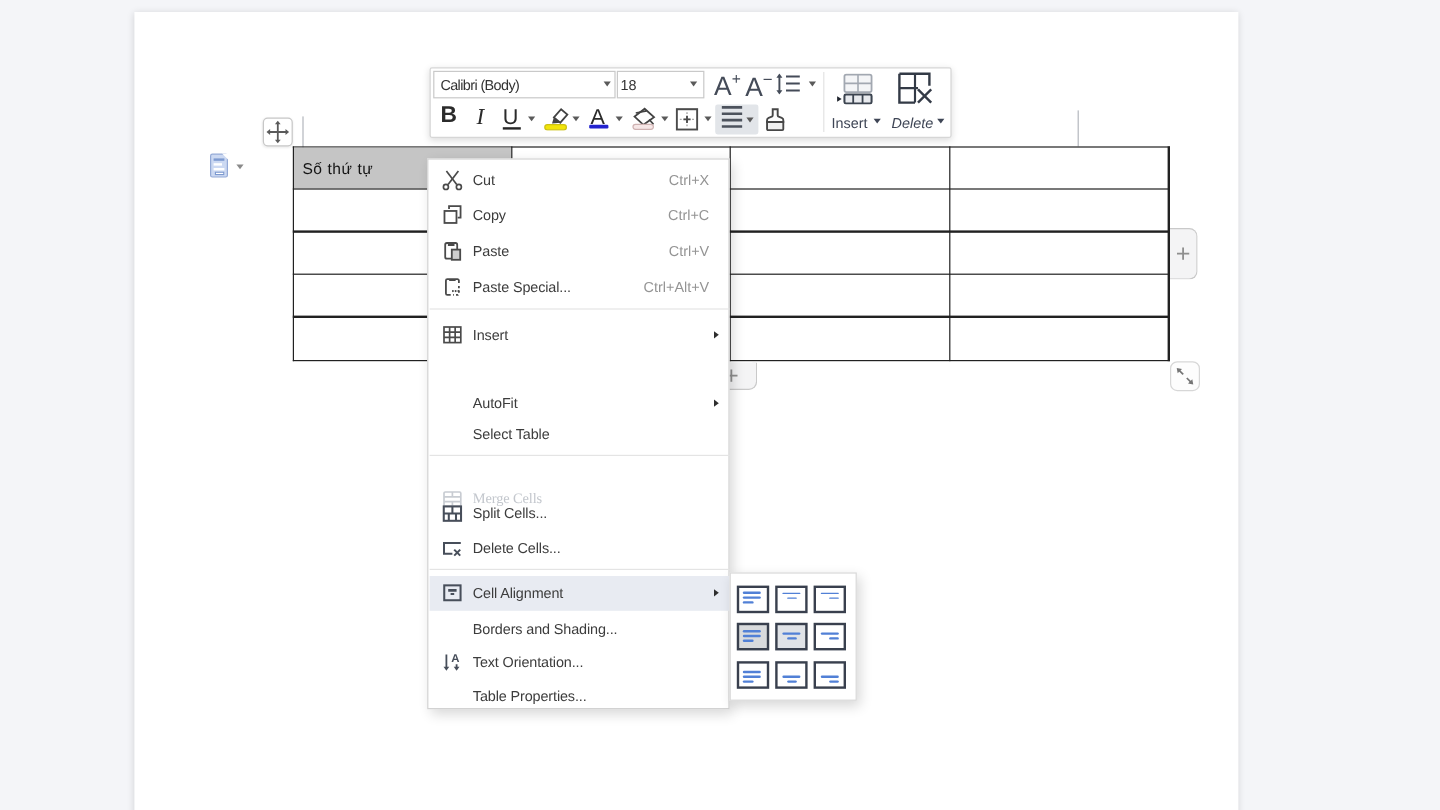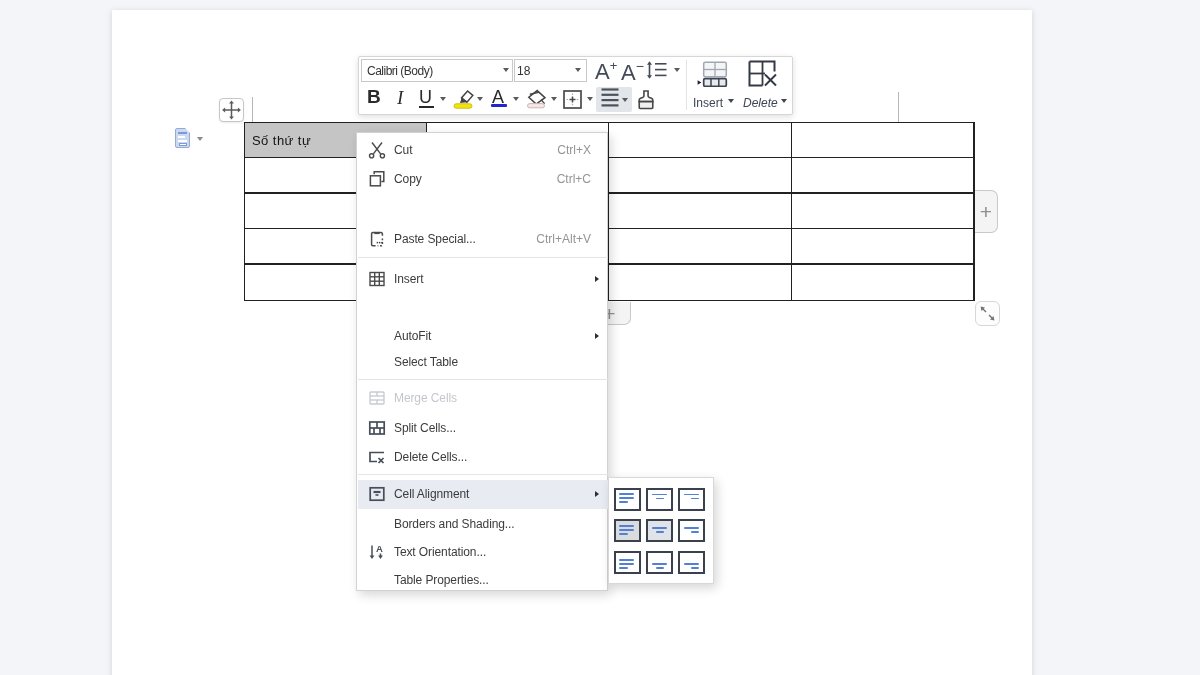--- a/index.html
+++ b/index.html
@@ -212,20 +212,31 @@
     <div class="mi" style="top:31.5px;">
       <svg width="20" height="20" viewBox="0 0 20 20">
           <g stroke="#4a4a4a" stroke-width="1.5" fill="none">
         <path d="M7.2 5.2 V2.8 h9.6 v9.6 h-2.4"></path>
             <rect x="3.4" y="6.8" width="10" height="10" fill="#fff"></rect>
       </g>
         </svg>
       <span class="lbl">Copy</span>
         <span class="acc">Ctrl+C</span>
     </div>
+    <div class="mi" style="top:62px;">
+      <svg width="20" height="20" viewBox="0 0 20 20">
+          <g stroke="#4a4a4a" stroke-width="1.5" fill="none">
+        <rect x="4" y="3.5" width="10" height="13" rx="1.4"></rect>
+        <path d="M7 3.5 h4 v1.8 h-4 z" fill="#4a4a4a"></path>
+        <rect x="9.5" y="9" width="7" height="8.5" fill="#cfcfcf" stroke="#4a4a4a"></rect>
+      </g>
+        </svg>
+      <span class="lbl">Paste</span>
+        <span class="acc">Ctrl+V</span>
+    </div>
     <div class="mi" style="top:92px;">
       <svg width="20" height="20" viewBox="0 0 20 20">
           <g stroke="#4a4a4a" stroke-width="1.5" fill="none">
         <path d="M15.4 6.8 V4.8 a1.2 1.2 0 0 0 -1.2 -1.2 H5.8 a1.2 1.2 0 0 0 -1.2 1.2 V15.6 a1.2 1.2 0 0 0 1.2 1.2 H8.6"></path>
         <path d="M15.4 9.4 V15.6 a1.2 1.2 0 0 1 -1.2 1.2 H10.6" stroke-dasharray="1.9 1.7"></path>
         <path d="M7.3 3.4 h5.4 v1.7 h-5.4 z" fill="#4a4a4a" stroke="none"></path>
       </g>
       <circle cx="10.4" cy="13.6" r="0.85" fill="#4a4a4a"></circle>
           <circle cx="12.7" cy="13.6" r="0.85" fill="#4a4a4a"></circle>
           <circle cx="15" cy="13.6" r="0.85" fill="#4a4a4a"></circle>
@@ -250,21 +261,21 @@
     </div>
     <div class="mi" style="top:188.5px;">
       <span class="lbl">AutoFit</span>
         <span class="aro"></span>
     </div>
     <div class="mi" style="top:215px;">
       <span class="lbl">Select Table</span>
     </div>
     <div class="msep" style="top:245.5px;"></div>
 
-    <div class="mi" style="top:251px;">
+    <div class="mi" style="top:269px;font-family:Liberation Serif, serif;">
       <svg width="20" height="20" viewBox="0 0 20 20">
           <g stroke="#c8ccd2" stroke-width="1.4" fill="none">
         <rect x="3" y="4" width="14" height="12" rx="1"></rect>
         <line x1="3" y1="8" x2="17" y2="8"></line>
             <line x1="3" y1="12" x2="17" y2="12"></line>
         <line x1="10" y1="4" x2="10" y2="8"></line>
             <line x1="10" y1="12" x2="10" y2="16"></line>
       </g>
         </svg>
       <span class="lbl" style="color:#c3c7cd;">Merge Cells</span>

